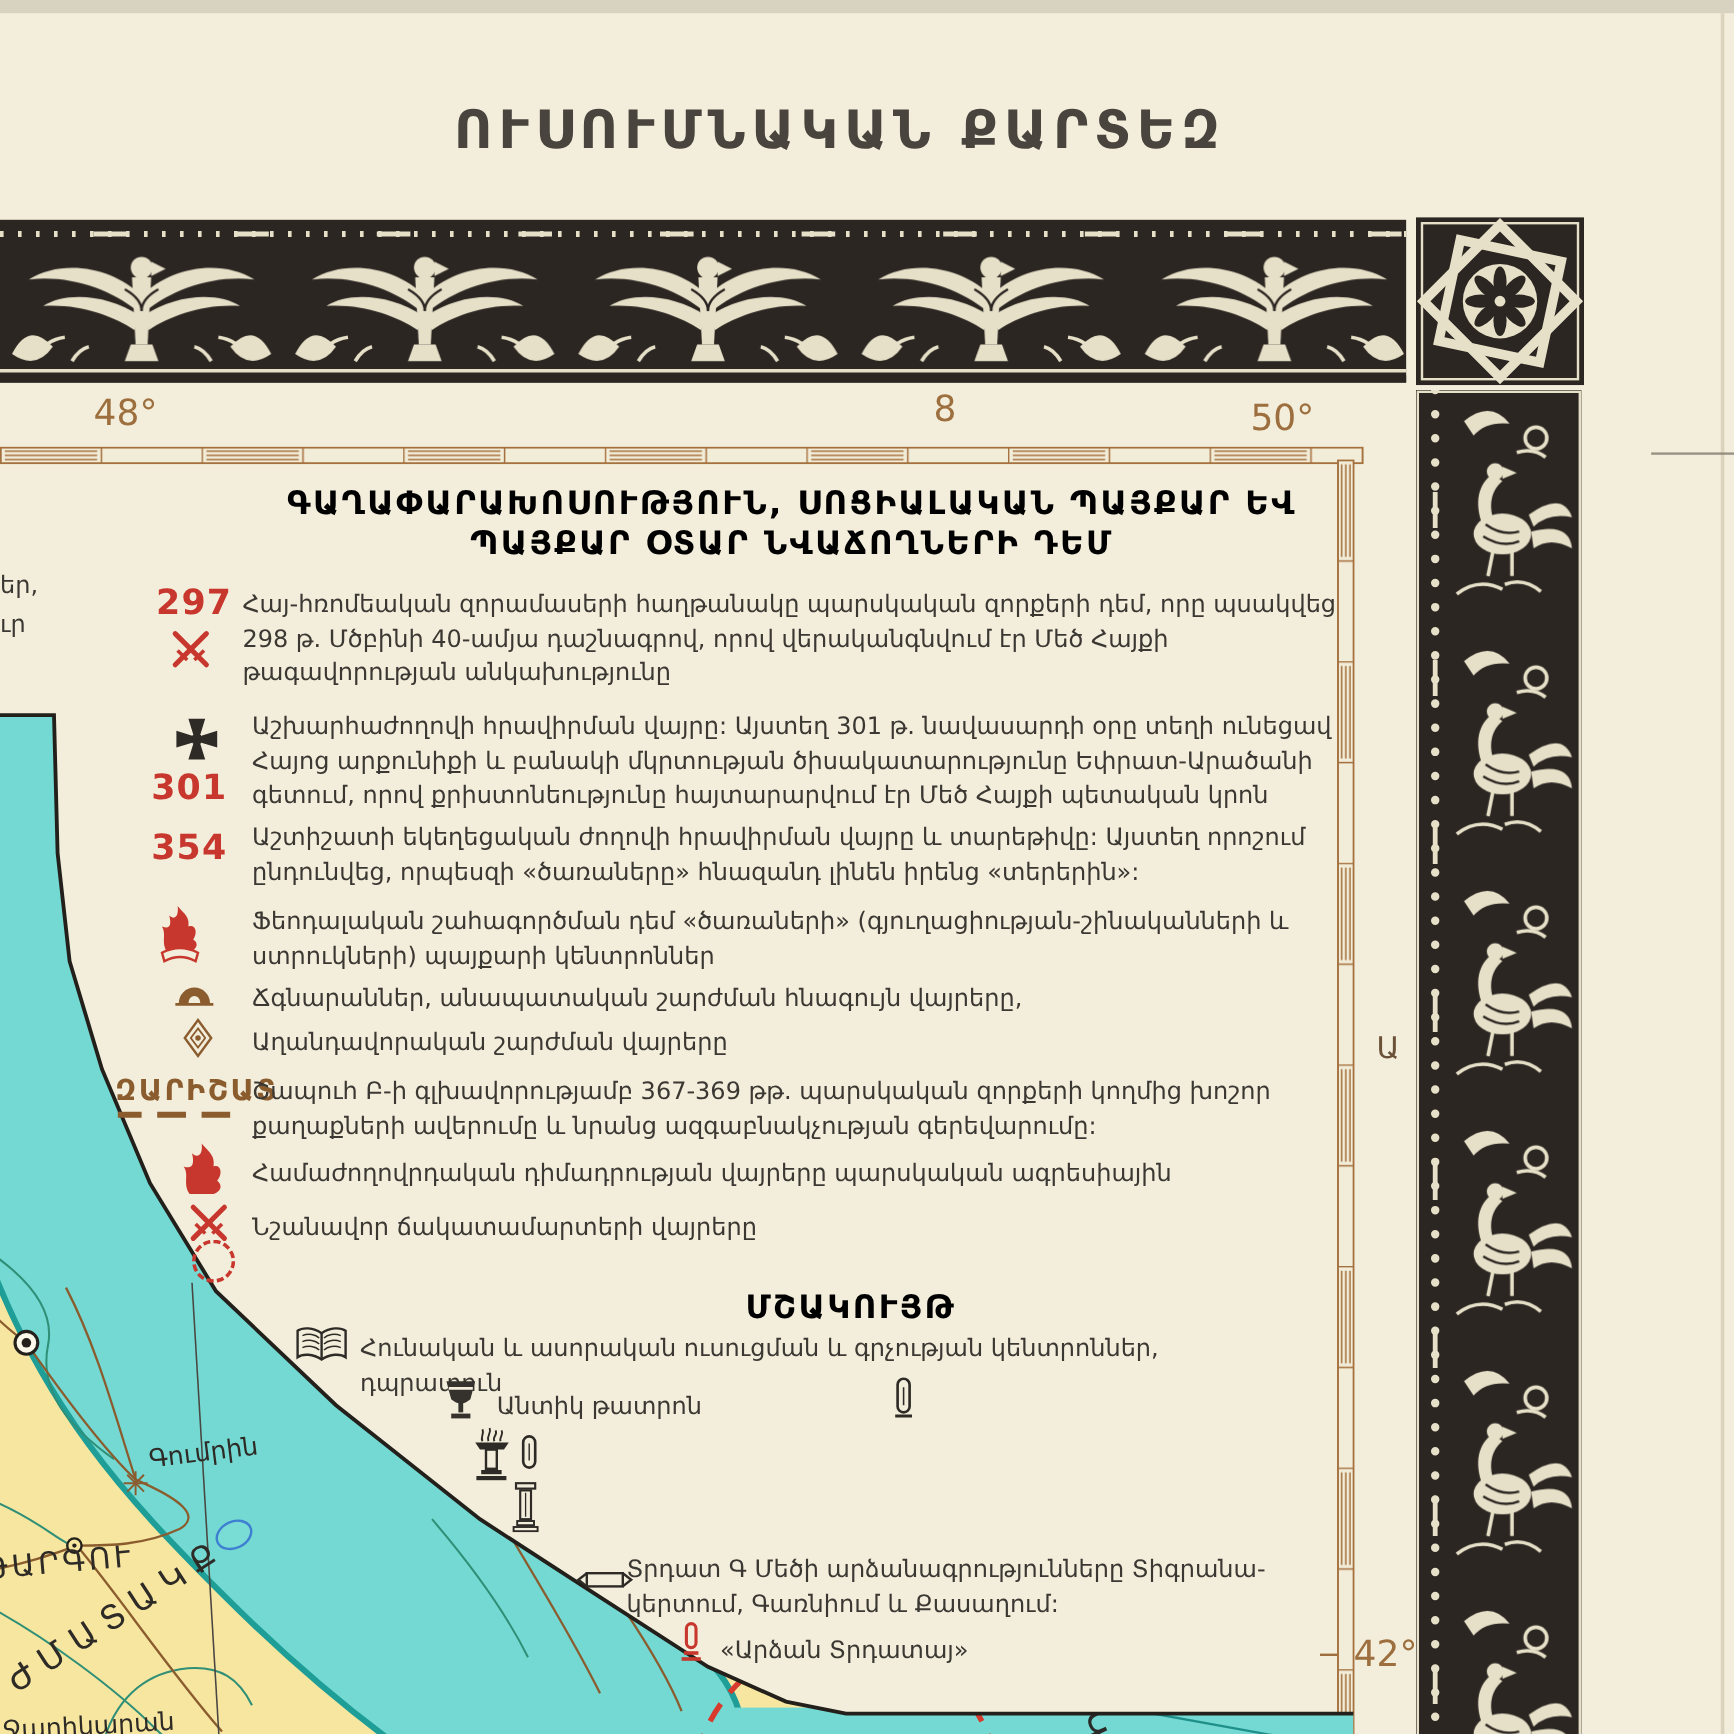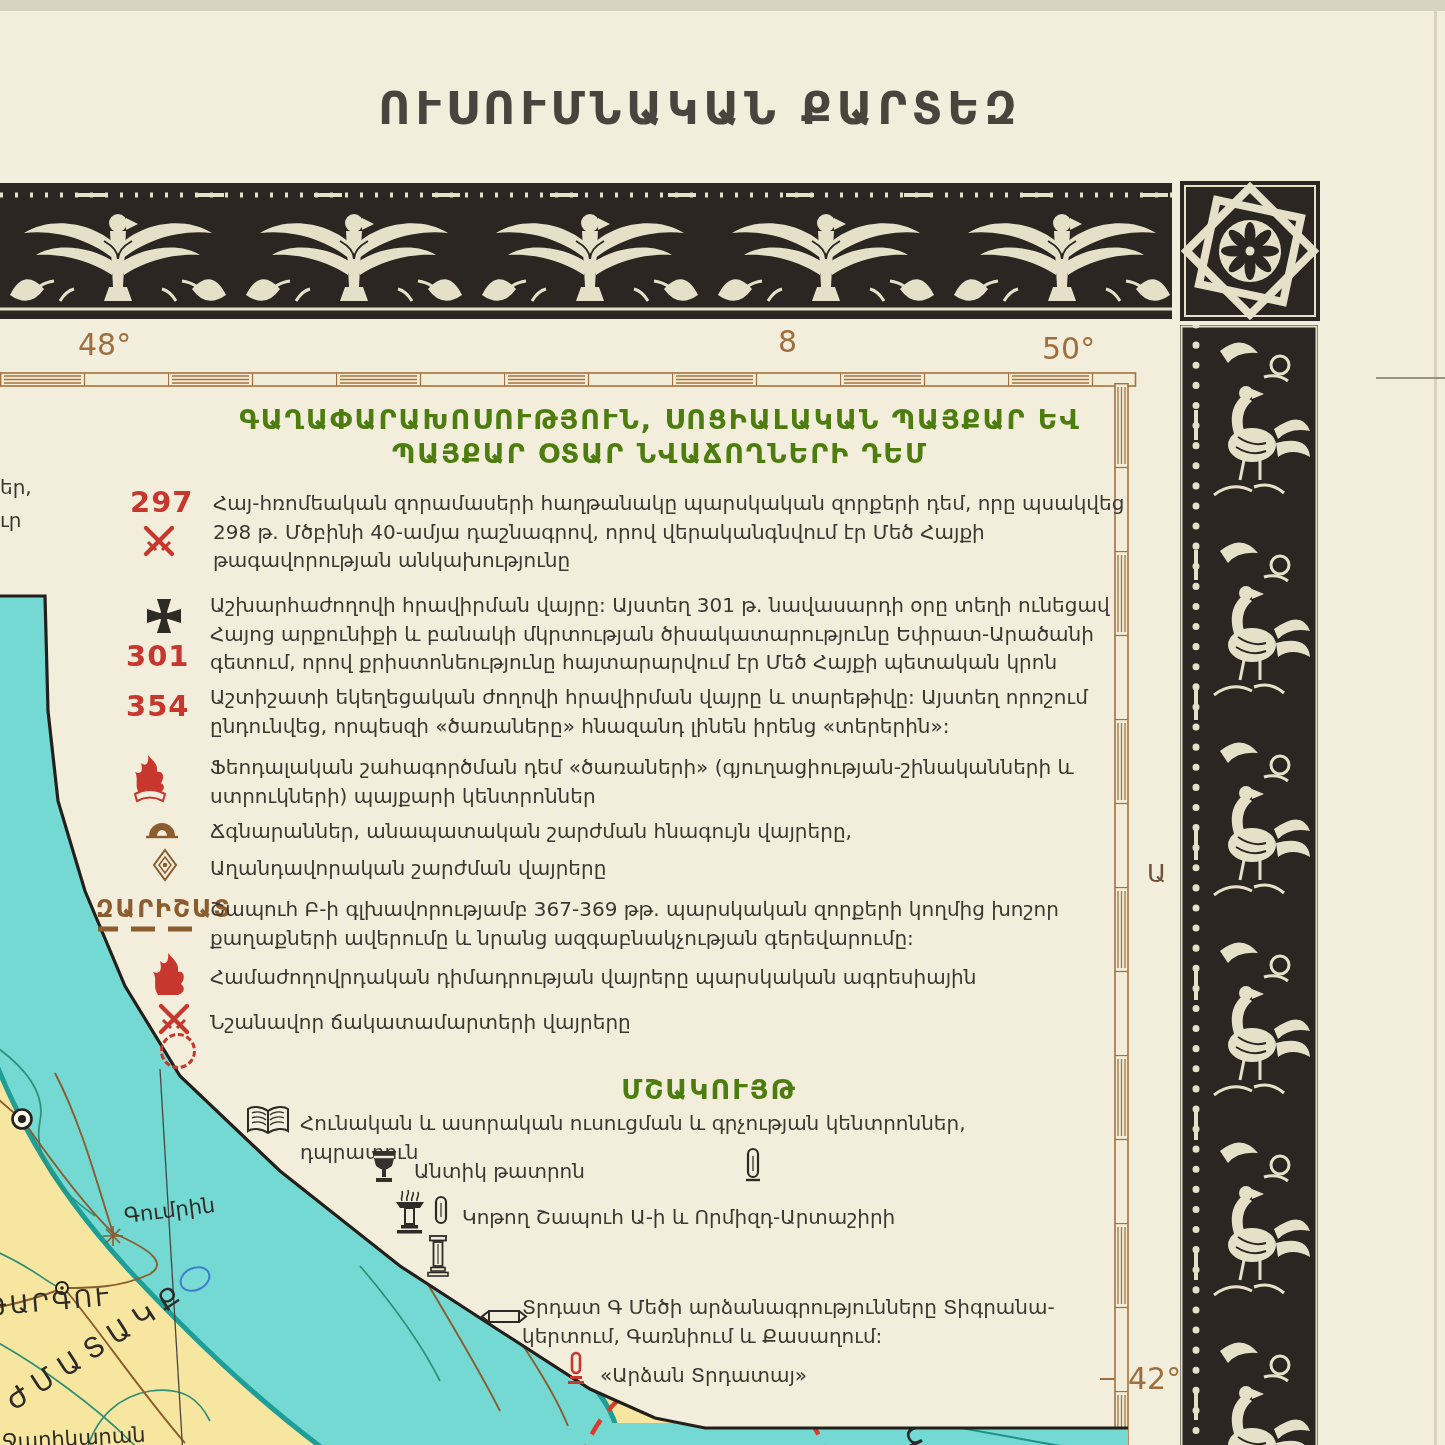--- a/index.html
+++ b/index.html
@@ -3,21 +3,21 @@
 <meta charset="utf-8">
 <style>
   html,body{margin:0;padding:0;background:#d8d2c0;}
   .page{position:relative;width:1445px;height:1445px;background:#f3eedb;overflow:hidden;
         font-family:"DejaVu Sans",sans-serif;color:#3b3833;margin-top:11px;}
   .abs{position:absolute;}
   .title{left:0;top:72px;width:1400px;text-align:center;font-size:44px;font-weight:bold;
          letter-spacing:5px;color:#49453e;}
   .coord{color:#9d6f3e;font-size:30px;font-weight:500;}
   .sheet-letter{color:#6b5138;font-size:25px;}
-  .lg-h{font-size:27px;font-weight:bold;color:#4d7c0f;text-align:center;letter-spacing:2px;
+  .lg-h{font-size:27px;font-weight:bold;color:#000000;text-align:center;letter-spacing:2px;
         white-space:pre-line;line-height:1.25;}
   .txt{font-size:20px;line-height:1.43;color:#3b3833;white-space:pre-line;}
   .num{font-size:29px;font-weight:bold;color:#c8372e;letter-spacing:1px;}
   .zarishat{font-size:24px;font-weight:bold;color:#8a5c2e;letter-spacing:2px;}
   .frag{font-size:20px;color:#3b3833;}
   .siege-icon{width:30px;height:30px;border:3px dashed #c8372e;border-radius:50%;}
   .tick42{left:1100px;top:1367px;width:16px;height:2px;background:#9d6f3e;}
   .artifact{left:1376px;top:366px;width:70px;height:2px;background:rgba(60,55,48,.5);}
   .crease{left:1434px;top:0;width:3px;height:1445px;background:rgba(150,130,100,.25);}
   svg{display:block;}
@@ -238,21 +238,21 @@
   <svg class="abs" style="left:137px;top:508px" width="44" height="44" viewBox="0 0 44 44">
     <g stroke="#c8372e" stroke-width="4.2" stroke-linecap="round">
       <line x1="9" y1="9" x2="35" y2="35"></line>
         <line x1="35" y1="9" x2="9" y2="35"></line>
     </g>
     <g stroke="#c8372e" stroke-width="3">
       <line x1="25" y1="31" x2="33" y2="23"></line>
         <line x1="11" y1="23" x2="19" y2="31"></line>
     </g>
   </svg>
-  <div class="abs txt" style="left:213px;top:478px;width:940px">Հայ-հռոմեական զորամասերի հաղթանակը պարսկական զորքերի դեմ, որը պսակվեց
+  <div class="abs txt" style="left:202px;top:478px;width:940px">Հայ-հռոմեական զորամասերի հաղթանակը պարսկական զորքերի դեմ, որը պսակվեց
 298 թ. Մծբինի 40-ամյա դաշնագրով, որով վերականգնվում էր Մեծ Հայքի
 թագավորության անկախությունը</div>
 
   <svg class="abs" style="left:145px;top:586px" width="38" height="38" viewBox="-19 -19 38 38">
     <path d="M-2.5,-2.5 L-7,-17 L7,-17 L2.5,-2.5 Z M2.5,-2.5 L17,-7 L17,7 L2.5,2.5 Z M2.5,2.5 L7,17 L-7,17 L-2.5,2.5 Z M-2.5,2.5 L-17,7 L-17,-7 L-2.5,-2.5 Z M-3.5,-3.5 h7 v7 h-7 z" fill="#2e2b27"></path>
   </svg>
   <div class="abs num" style="left:126px;top:628px">301</div>
   <div class="abs txt" style="left:210px;top:580px;width:940px">Աշխարհաժողովի հրավիրման վայրը: Այստեղ 301 թ. նավասարդի օրը տեղի ունեցավ
 Հայոց արքունիքի և բանակի մկրտության ծիսակատարությունը Եփրատ-Արածանի
 գետում, որով քրիստոնեությունը հայտարարվում էր Մեծ Հայքի պետական կրոն</div>
@@ -348,21 +348,20 @@
         <path d="M20 12 C18 8 23 7 21 3"></path>
         <path d="M25 12 C24 8 28 7 26 3"></path>
     </g>
     <path d="M4 13 h28 l-4 6 h-20 Z" fill="#2e2b27"></path>
     <rect x="13" y="19" width="9" height="16" fill="none" stroke="#2e2b27" stroke-width="2"></rect>
     <rect x="9" y="36" width="17" height="3.5" fill="#2e2b27"></rect>
     <rect x="5" y="41" width="25" height="3.5" fill="#2e2b27"></rect>
     <rect x="44" y="8" width="10" height="26" rx="5" fill="none" stroke="#2e2b27" stroke-width="2.2"></rect>
     <line x1="49" y1="14" x2="49" y2="28" stroke="#2e2b27" stroke-width="1.2"></line>
   </svg>
-  <div class="abs txt" style="left:462px;top:1192px;width:620px">Կոթող Շապուհ Ա-ի և Որմիզդ-Արտաշիրի</div>
 
   <svg class="abs" style="left:426px;top:1222px" width="24" height="44" viewBox="0 0 24 44">
     <rect x="4" y="3" width="16" height="4.5" fill="none" stroke="#2e2b27" stroke-width="1.8"></rect>
     <rect x="7.5" y="9" width="9" height="24" fill="none" stroke="#2e2b27" stroke-width="1.8"></rect>
     <line x1="12" y1="11" x2="12" y2="31" stroke="#2e2b27" stroke-width="1.1"></line>
     <rect x="5" y="34.5" width="14" height="3.5" fill="none" stroke="#2e2b27" stroke-width="1.6"></rect>
     <rect x="2" y="39.5" width="20" height="3.5" fill="none" stroke="#2e2b27" stroke-width="1.6"></rect>
   </svg>
 
   <svg class="abs" style="left:480px;top:1296px" width="48" height="20" viewBox="0 0 48 20">

